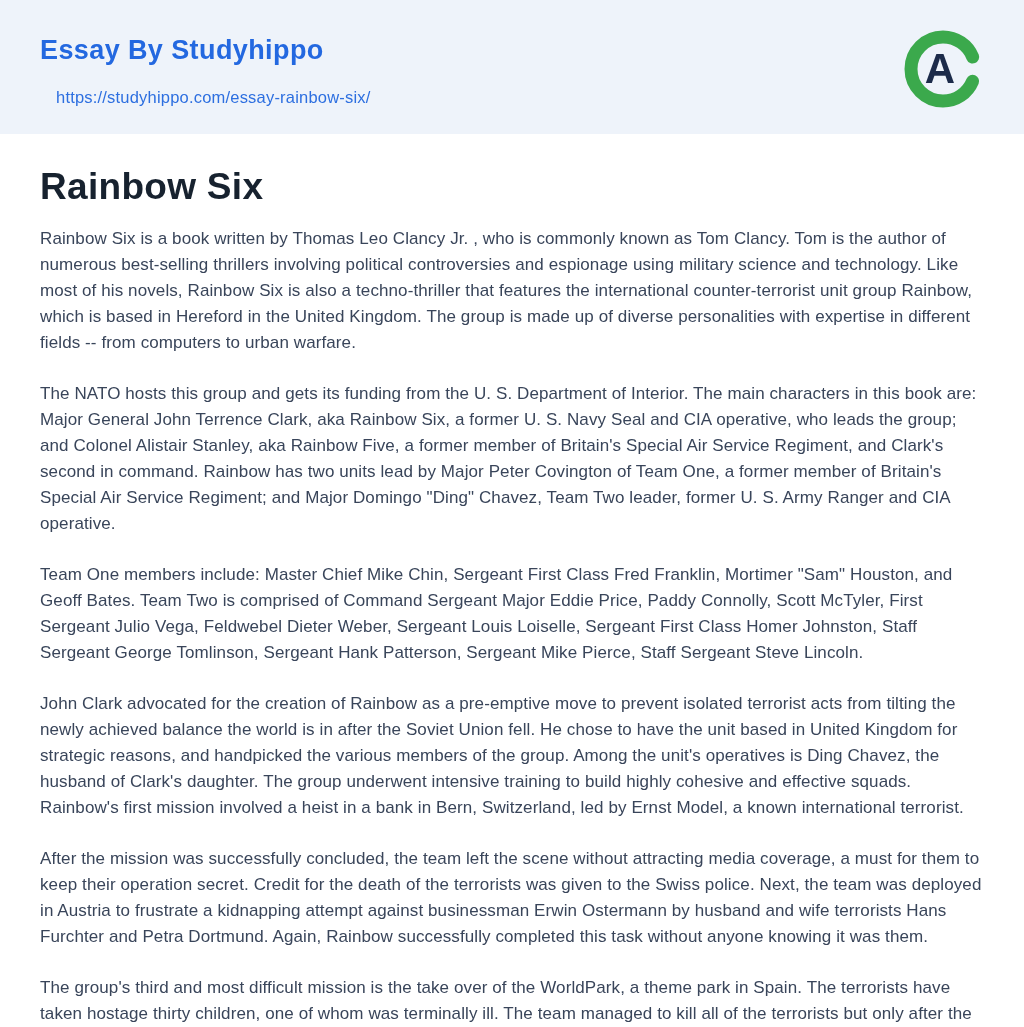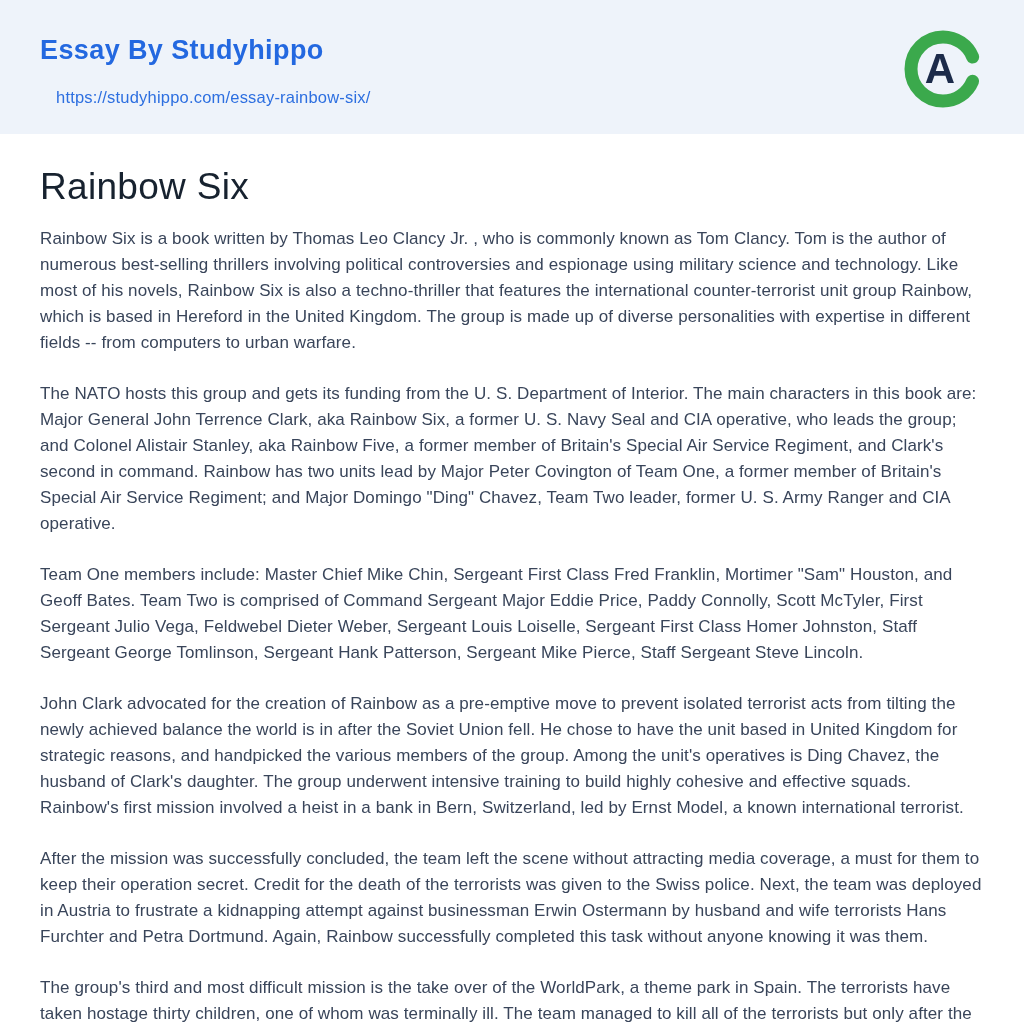--- a/index.html
+++ b/index.html
@@ -46,21 +46,21 @@
     flex: 0 0 auto;
     margin-right: 2px;
   }
   
   .article {
     padding: 18px 40px 0 40px;
   }
   .essay-title {
     margin: 14px 0 18px 0;
     font-size: 37px;
-    font-weight: 400;
+    font-weight: 700;
     letter-spacing: 0.3px;
     color: #17222f;
   }
   .essay-paragraph {
     margin: 0 0 25px 0;
     font-size: 17px;
     line-height: 26px;
     letter-spacing: 0.1px;
     color: #39455a;
   }

